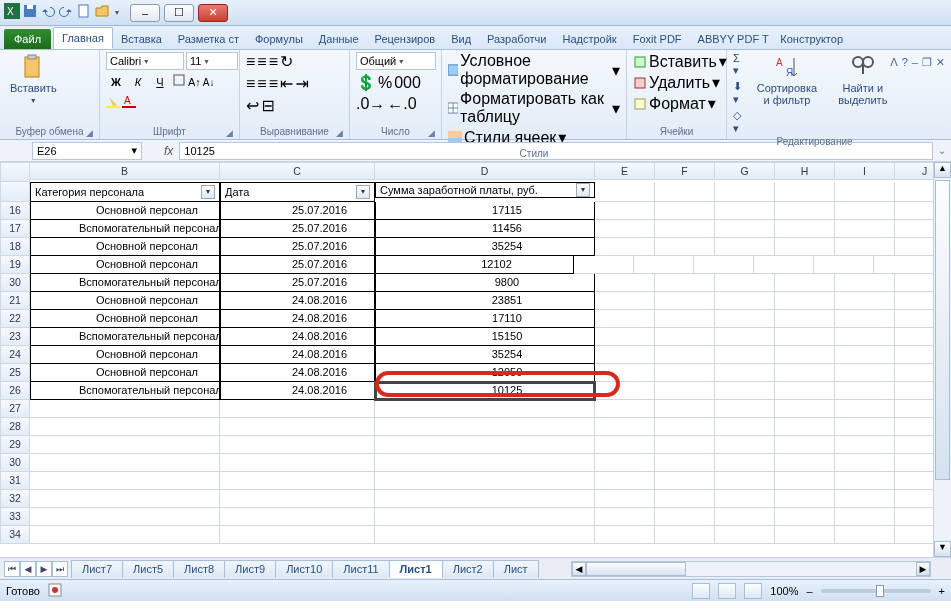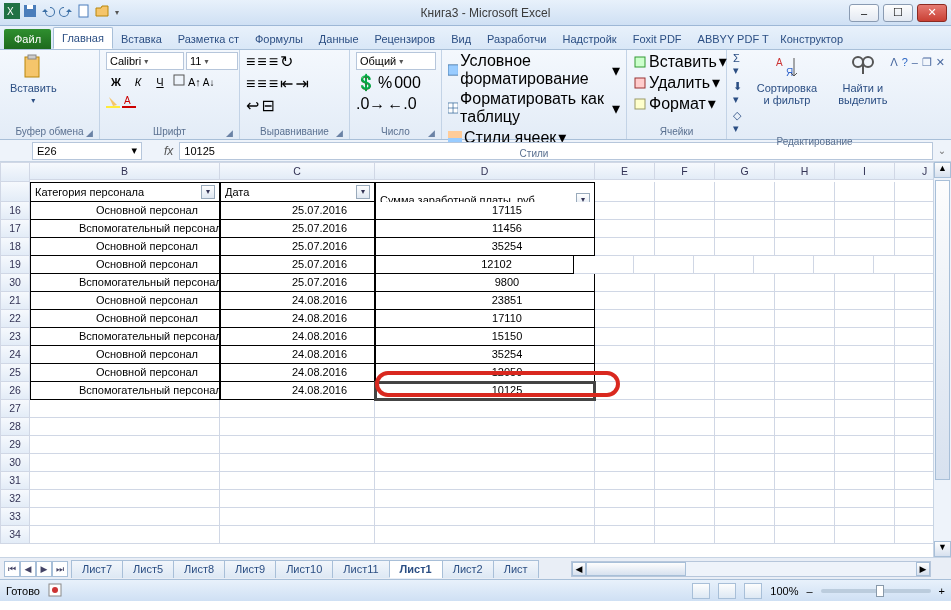--- a/index.html
+++ b/index.html
@@ -112,21 +112,20 @@
     <span><svg viewBox="0 0 16 16">
           <rect x="3" y="2" width="9" height="12" fill="#fff" stroke="#4a7dbb"></rect>
         </svg></span>
     <span><svg viewBox="0 0 16 16">
           <path d="M2 5h5l1-2h6v10H2z" fill="#f5c56b" stroke="#b8860b"></path>
         </svg></span>
     <span class="combo" style="border:none;background:none">
         <span class="dd">▾</span>
       </span>
   </div>
-  <div class="title-text">Книга3  -  Microsoft Excel</div>
 
   <div class="win-btns">
     <div class="btn">–</div>
     <div class="btn">☐</div>
     <div class="btn close">✕</div>
   </div>
 </div>
 
 <div class="tabs">
   <div class="tab file">Файл</div>
@@ -396,21 +395,21 @@
       <div class="cells-area" id="cells">
           <div class="datarow" style="height: 20px;">
             <div class="cell thdr b bt" style="width: 190px; height: 20px;">
               <span>Категория персонала</span>
               <div class="filter-btn">▾</div>
             </div>
             <div class="cell thdr b bt" style="width: 155px; height: 20px;">
               <span>Дата</span>
               <div class="filter-btn">▾</div>
             </div>
-            <div class="cell thdr b bt" style="width: 220px; height: 36px;">
+            <div class="cell thdr b bt" style="width: 220px; height: 16px;">
               <span>Сумма заработной платы, руб.</span>
               <div class="filter-btn">▾</div>
             </div>
             <div class="cell " style="width: 60px;"></div>
             <div class="cell " style="width: 60px;"></div>
             <div class="cell " style="width: 60px;"></div>
             <div class="cell " style="width: 60px;"></div>
             <div class="cell " style="width: 60px;"></div>
             <div class="cell " style="width: 60px;"></div>
           </div>

